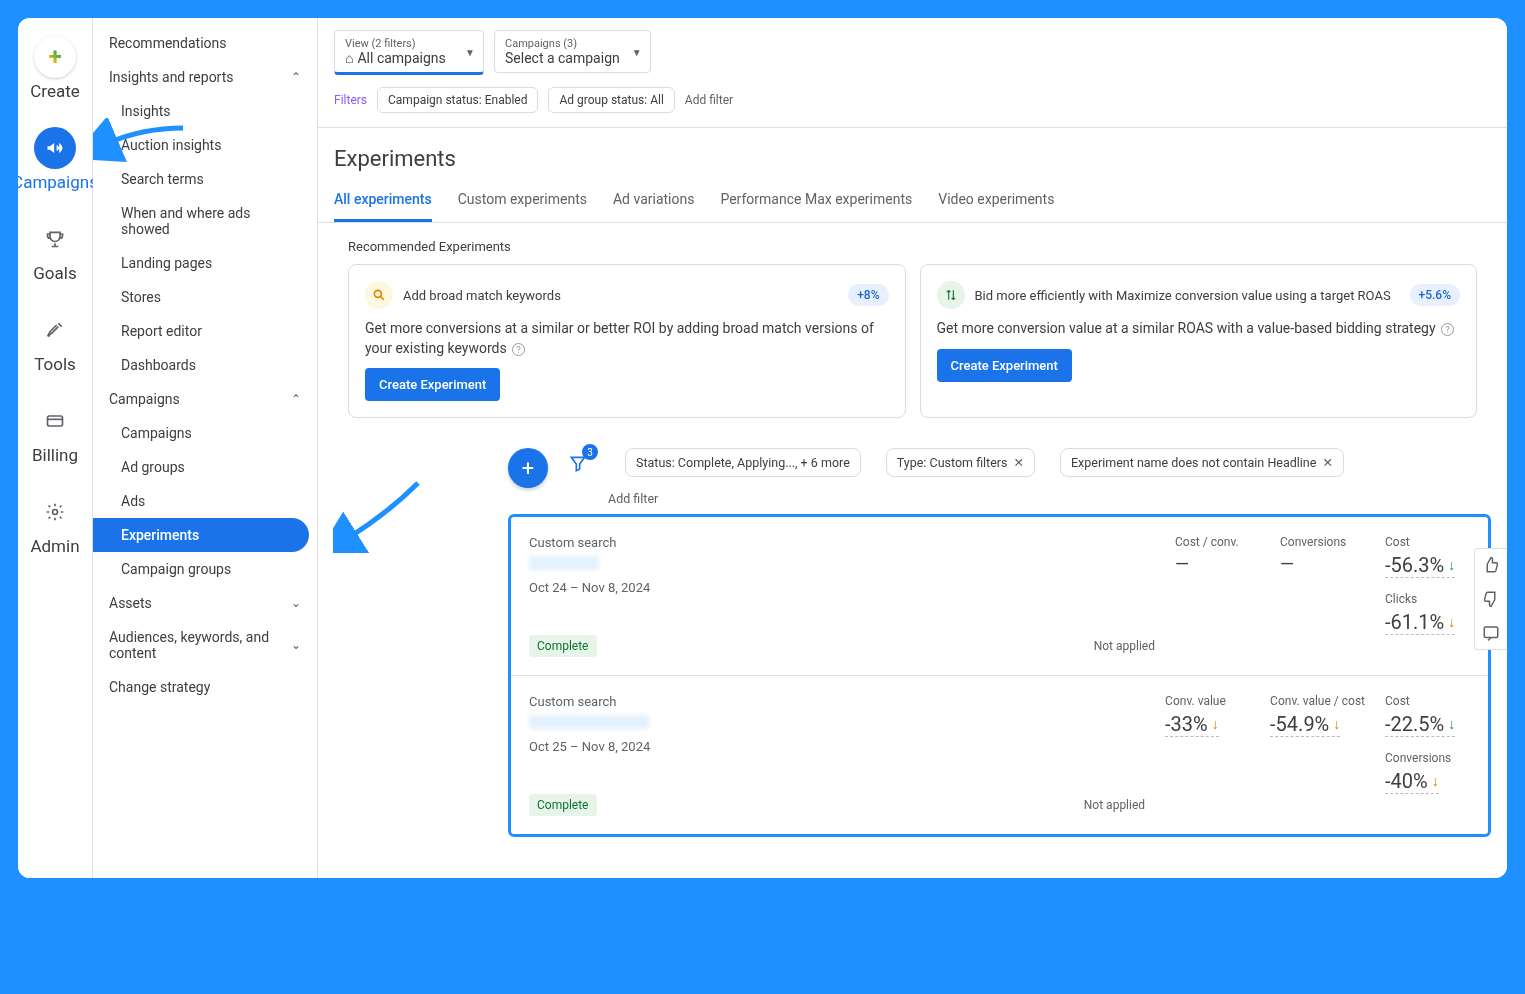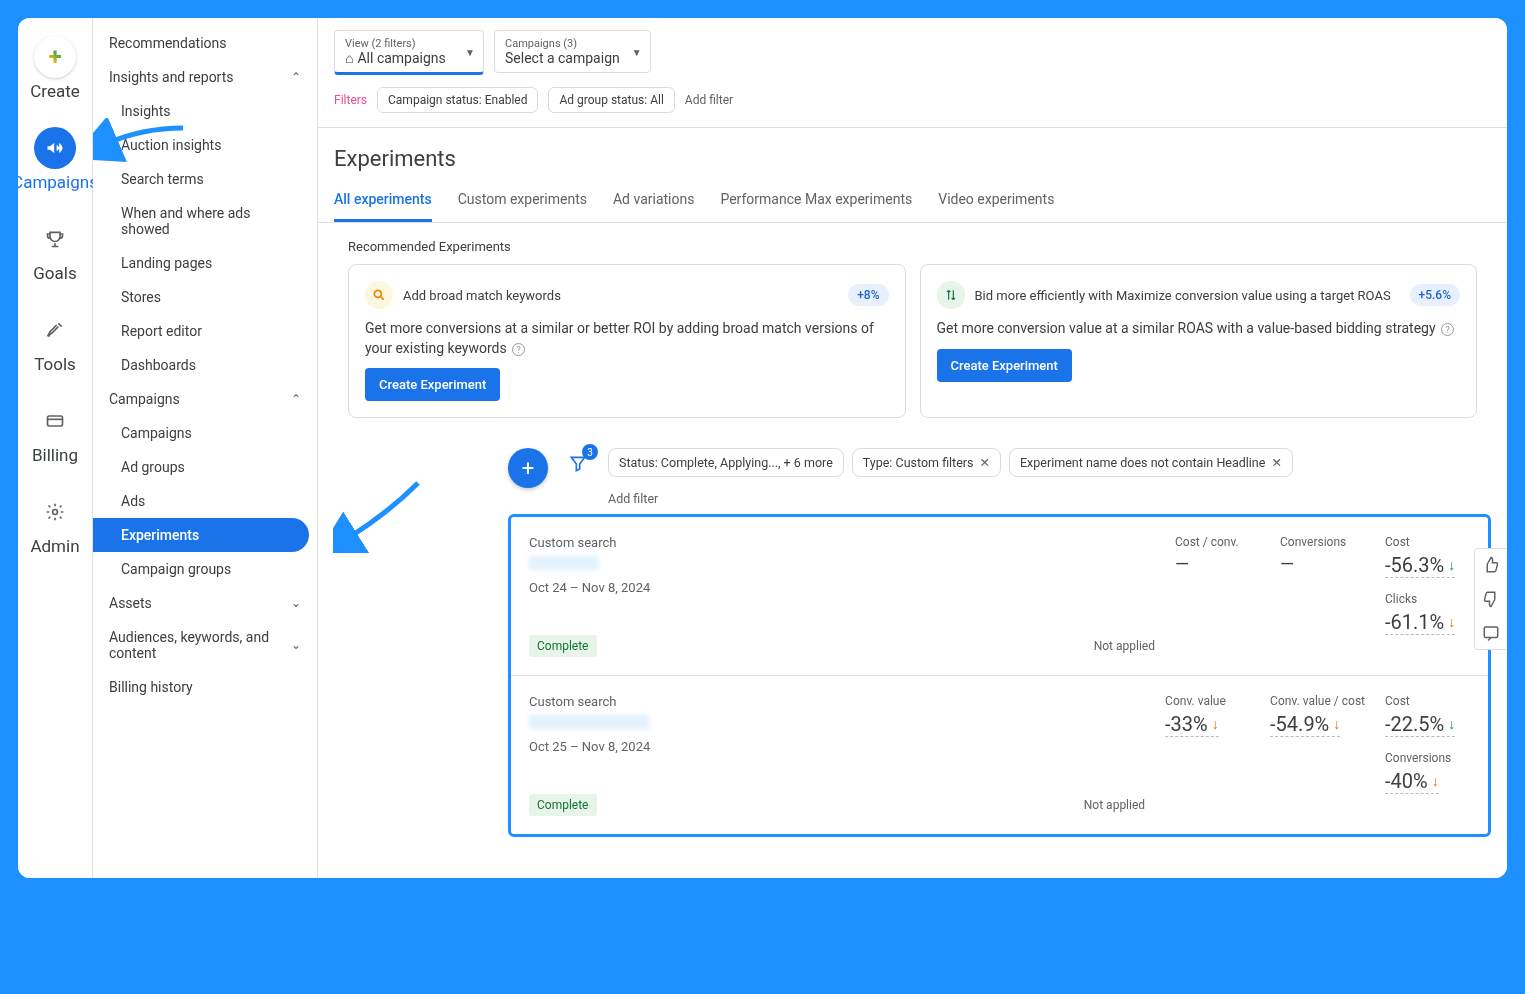--- a/index.html
+++ b/index.html
@@ -19,42 +19,42 @@
 .sb-section { padding: 9px 16px; font-size: 14px; color: #3c4043; font-weight: 400; display: flex; justify-content: space-between; align-items: center; cursor: pointer; }
 .chev { font-size: 12px; color: #5f6368; }
 .main { flex: 1; background: #fff; overflow-y: auto; padding: 0; position: relative; }
 .topbar { display: flex; gap: 10px; padding: 12px 16px 8px; align-items: flex-start; }
 .drop { border: 1px solid #dadce0; border-radius: 4px; padding: 6px 30px 6px 10px; position: relative; min-width: 150px; cursor: pointer; background: #fff; }
 .drop .small { font-size: 11px; color: #5f6368; }
 .drop .big { font-size: 14px; color: #3c4043; display: flex; align-items: center; gap: 4px; }
 .drop.active { border-bottom: 3px solid #1a73e8; }
 .drop .arr { position: absolute; right: 8px; top: 50%; transform: translateY(-50%); font-size: 10px; color: #5f6368; }
 .filterbar { display: flex; gap: 10px; padding: 4px 16px 14px; align-items: center; border-bottom: 1px solid #e0e0e0; font-size: 13px; }
-.filterbar .lbl { color: #ec4899; font-size: 12px; }
+.filterbar .lbl { color: #8b5cf6; font-size: 12px; }
 .chip { border: 1px solid #dadce0; border-radius: 6px; padding: 5px 10px; font-size: 12px; color: #3c4043; background: #fff; white-space: nowrap; }
 .addfilter { font-size: 12px; color: #5f6368; cursor: pointer; }
 .page-title { font-size: 22px; color: #3c4043; padding: 18px 16px 8px; }
 .tabs { display: flex; gap: 26px; padding: 0 16px; border-bottom: 1px solid #e0e0e0; }
 .tab { padding: 12px 0; font-size: 14px; color: #5f6368; cursor: pointer; }
 .tab.active { color: #1a73e8; border-bottom: 3px solid #1a73e8; font-weight: 500; }
 .reco-title { font-size: 13px; color: #3c4043; padding: 16px 30px 10px; }
 .cards { display: flex; gap: 14px; padding: 0 30px 20px; }
 .card { flex: 1; border: 1px solid #dadce0; border-radius: 8px; padding: 16px; display: flex; flex-direction: column; gap: 10px; }
 .card-head { display: flex; align-items: center; gap: 10px; }
 .card-ico { width: 28px; height: 28px; border-radius: 50%; background: #fef7e0; display: flex; align-items: center; justify-content: center; font-size: 14px; flex-shrink: 0; }
 .card-head .t { font-size: 13px; color: #3c4043; flex: 1; }
 .badge { background: #e8f0fe; color: #1967d2; border-radius: 12px; padding: 4px 9px; font-size: 12px; font-weight: 500; }
 .card-desc { font-size: 14px; color: #3c4043; line-height: 1.4; }
 .card-btn { background: #1a73e8; color: #fff; border: none; border-radius: 4px; padding: 9px 14px; font-size: 13px; cursor: pointer; align-self: flex-start; font-weight: 500; }
 .exp-toolbar { display: flex; gap: 14px; padding: 10px 16px 0 190px; align-items: flex-start; }
 .fab { width: 40px; height: 40px; border-radius: 50%; background: #1a73e8; color: #fff; display: flex; align-items: center; justify-content: center; font-size: 22px; cursor: pointer; box-shadow: 0 2px 4px rgba(0,0,0,0.2); flex-shrink: 0; }
 .funnel { position: relative; color: #1a73e8; font-size: 20px; cursor: pointer; padding: 6px; }
 .funnel .cnt { position: absolute; top: -4px; right: -4px; background: #1a73e8; color: #fff; border-radius: 50%; width: 16px; height: 16px; font-size: 10px; display: flex; align-items: center; justify-content: center; }
 .filter-chips { display: flex; gap: 8px; flex-wrap: wrap; align-items: center; }
-.fchip { border: 1px solid #dadce0; border-radius: 8px; padding: 6px 10px; font-size: 12.5px; color: #3c4043; display: flex; align-items: center; gap: 6px; }
+.fchip { border: 1px solid #dadce0; border-radius: 8px; padding: 6px 10px; font-size: 12.5px; color: #3c4043; display: flex; align-items: center; gap: 6px; margin-left: 17px; }
 .fchip .x { color: #5f6368; cursor: pointer; }
 .af2 { font-size: 12.5px; color: #5f6368; padding-top: 8px; }
 .results { margin: 8px 16px 16px 190px; border: 3px solid #1e90ff; border-radius: 6px; }
 .exp-row { padding: 18px; border-bottom: 1px solid #e0e0e0; display: flex; gap: 20px; align-items: flex-start; }
 .exp-row:last-child { border-bottom: none; }
 .exp-left { flex: 1; }
 .exp-type { font-size: 13px; color: #5f6368; margin-bottom: 6px; }
 .exp-name { width: 70px; height: 14px; background: #e3f2fd; filter: blur(2px); margin-bottom: 10px; }
 .exp-date { font-size: 13px; color: #5f6368; margin-bottom: 40px; }
 .exp-status { display: flex; gap: 8px; align-items: center; justify-content: space-between; }
@@ -156,21 +156,21 @@
     <div class="sb-item sb-sub selected">Experiments</div>
     <div class="sb-item sb-sub">Campaign groups</div>
     <div class="sb-section">
       <span>Assets</span>
       <span class="chev">⌄</span>
     </div>
     <div class="sb-section">
       <span>Audiences, keywords, and content</span>
       <span class="chev">⌄</span>
     </div>
-    <div class="sb-item">Billing history</div>
+    <div class="sb-item">Change strategy</div>
   </div>
 
   <div class="main">
     <div class="topbar">
       <div class="drop active">
         <div class="small">View (2 filters)</div>
         <div class="big">
             <span>⌂</span>
             <span>All campaigns</span>
           </div>

